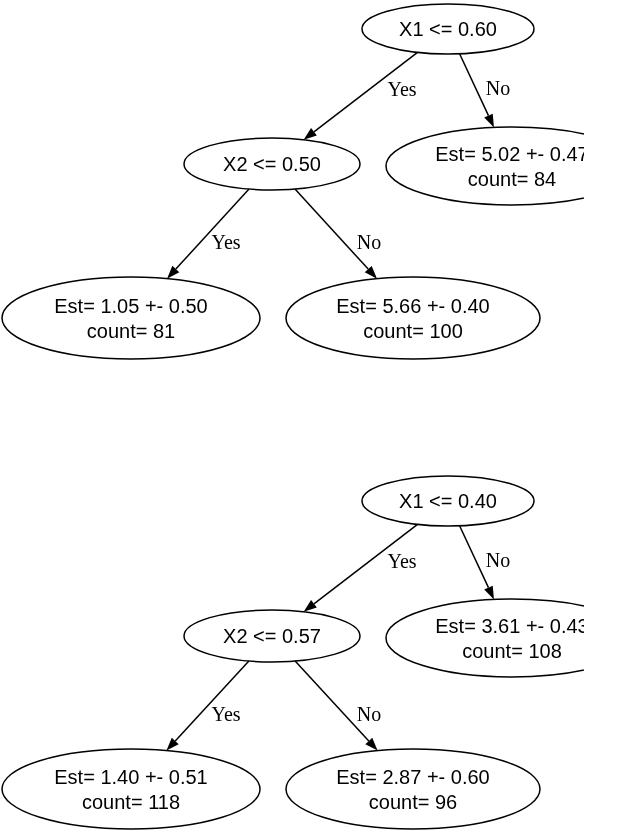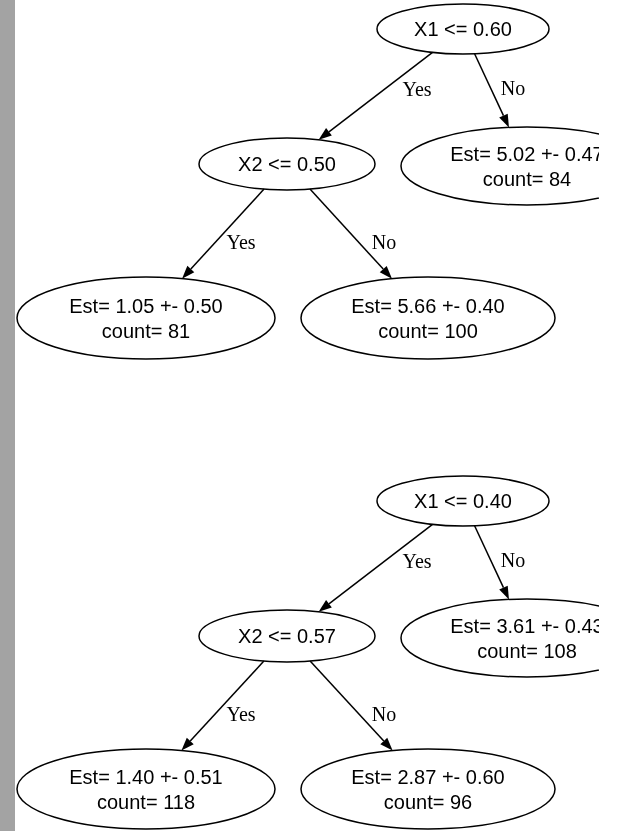--- a/index.html
+++ b/index.html
@@ -3,23 +3,22 @@
 <meta charset="utf-8">
 <style>
   html, body {
     margin: 0;
     padding: 0;
     background: #ffffff;
   }
   .figure {
     width: 584px;
     height: 831px;
-    background: #a3a3a3;
+    background: #22c55e;
     overflow: hidden;
-    padding-left: 15px;
   }
   .node-text {
     font-family: "Liberation Sans", sans-serif;
     font-size: 20px;
     text-anchor: middle;
   }
   .edge-label {
     font-family: "Liberation Serif", serif;
     font-size: 20px;
     text-anchor: middle;

